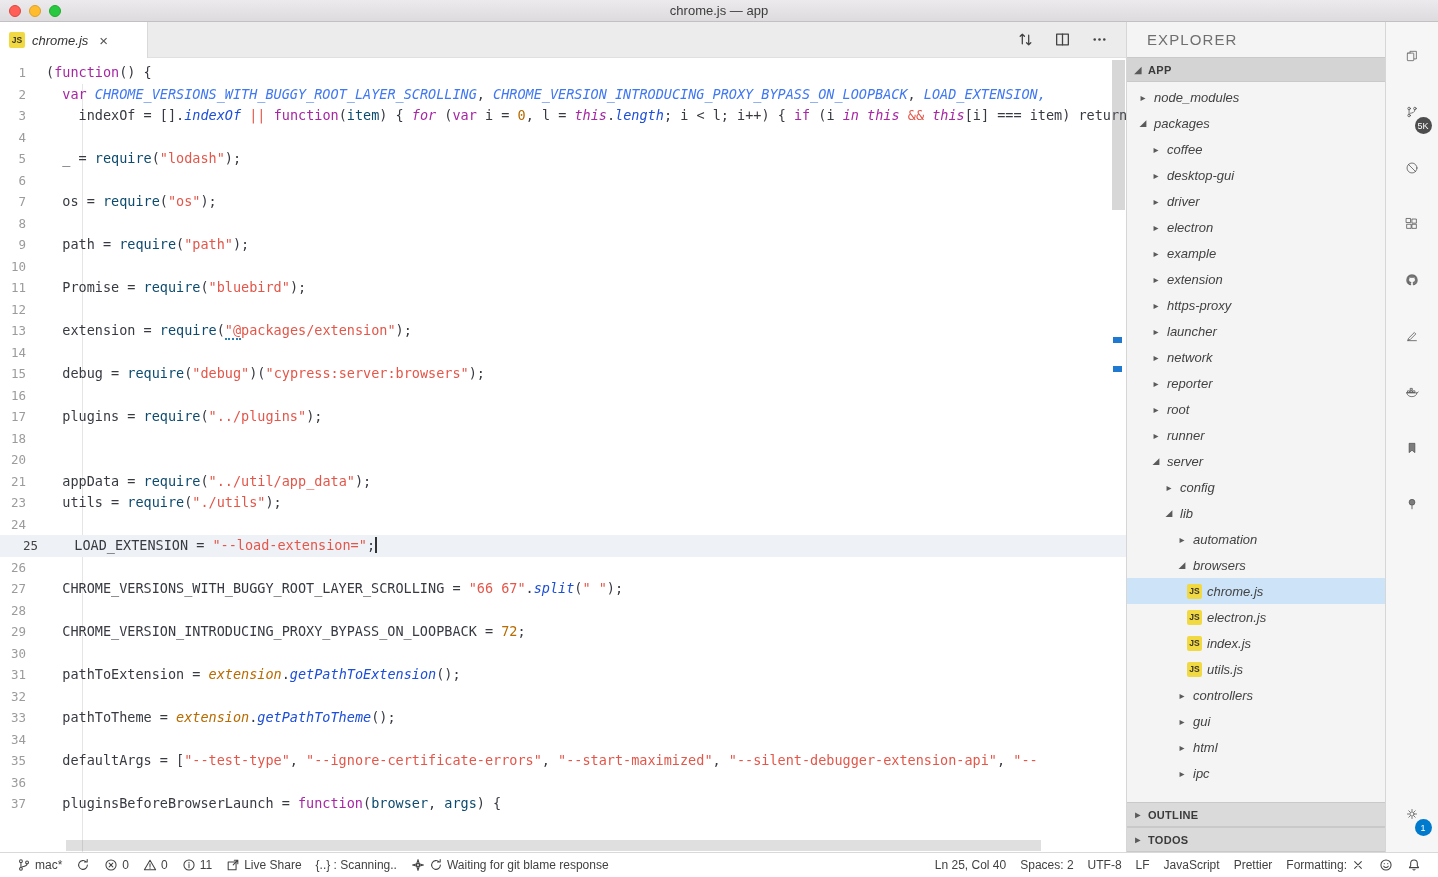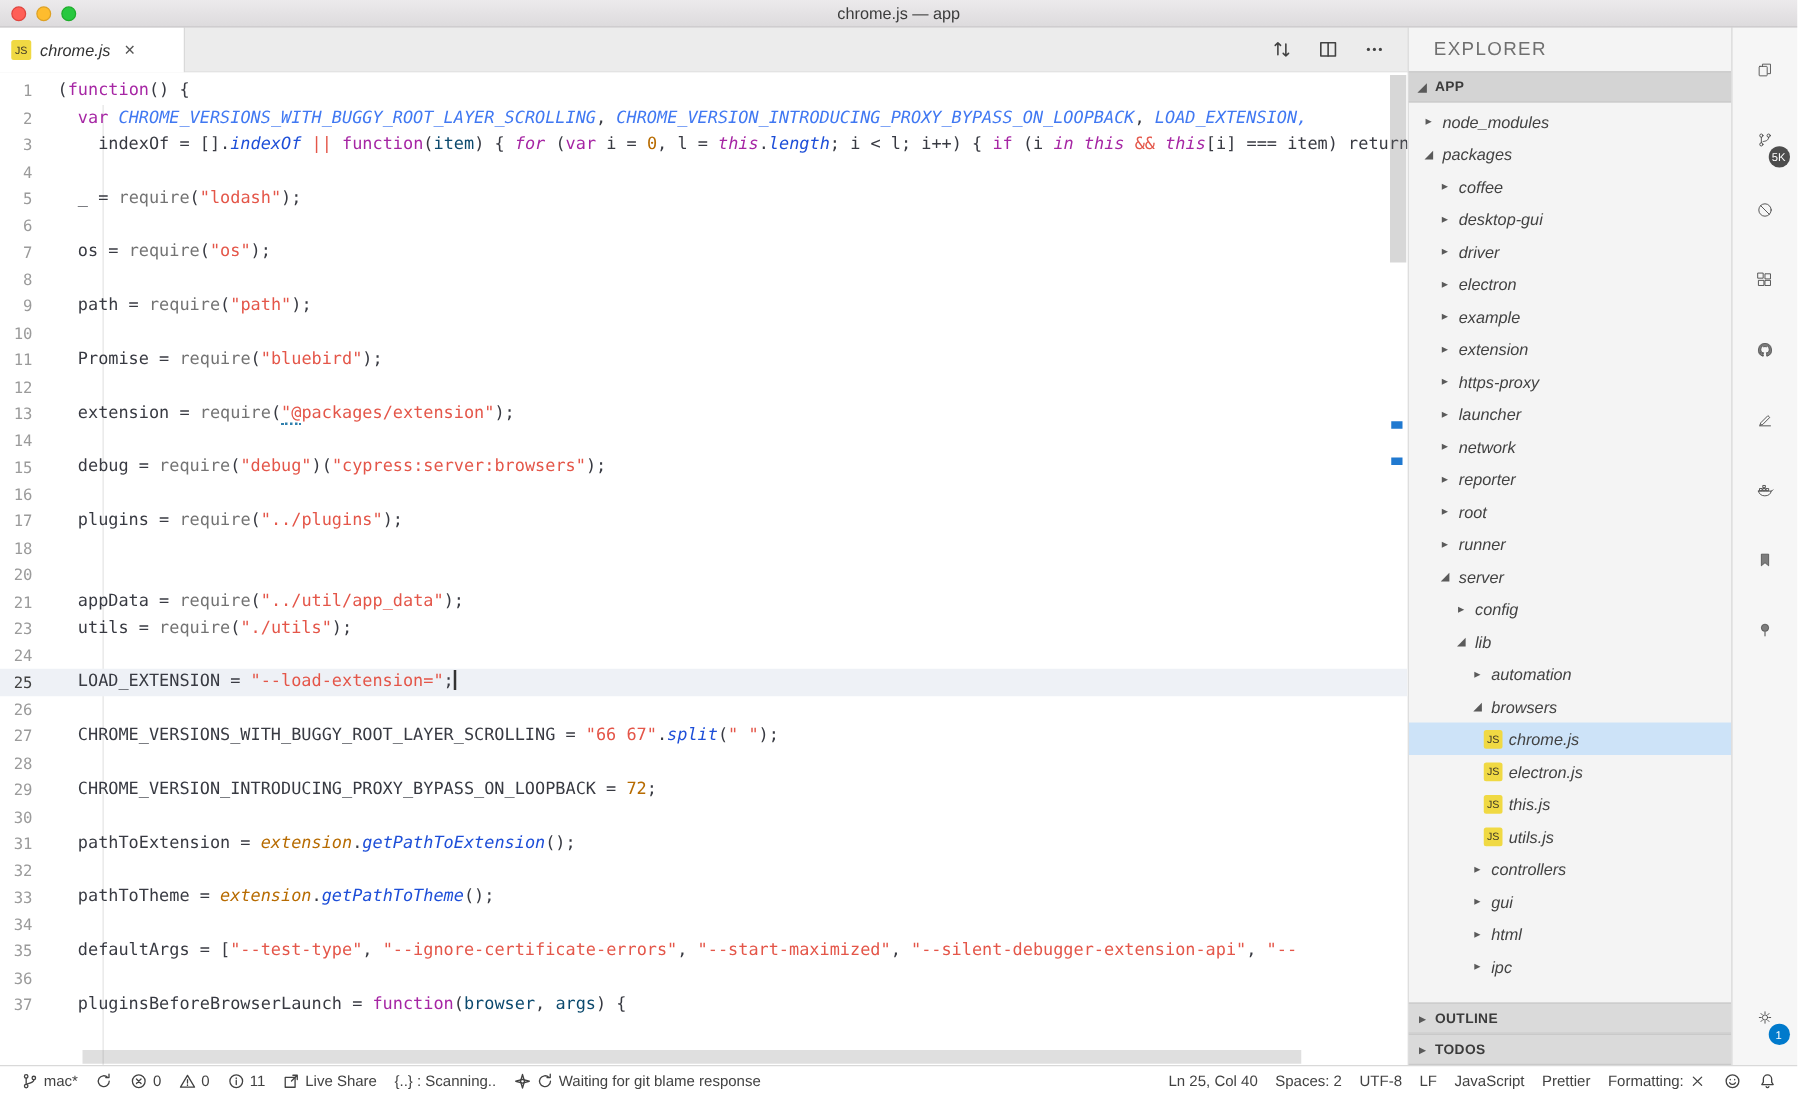--- a/index.html
+++ b/index.html
@@ -34,40 +34,40 @@
   .tabbar { height:36px; flex:none; background:#ececec; display:flex; align-items:stretch; border-bottom:1px solid #e0e0e0; }
   .tab {
     width:148px; background:#fff; border-right:1px solid #d9d9d9;
     display:flex; align-items:center; gap:7px; padding:0 9px; margin-bottom:-1px;
     font-size:13px; color:#333;
   }
   .tab-label { font-style:italic; }
   .tab-close { color:#555; font-size:15px; margin-left:4px; cursor:pointer; }
   .js-badge {
     width:16px; height:16px; flex:none; background:#f0d943; color:#3b3526;
-    font-size:8.5px; font-weight:normal; display:inline-flex; align-items:center; justify-content:center;
+    font-size:8.5px; font-weight:bold; display:inline-flex; align-items:center; justify-content:center;
     border-radius:2px; font-family:"Liberation Sans",sans-serif;text-align:center;
   }
   .tab-actions { margin-left:auto; display:flex; align-items:center; gap:20px; padding-right:18px; }
   .tab-actions .icn svg { width:17px; height:17px; }
 
   
   .editor {
     flex:1; position:relative; overflow:hidden; background:#fff;
     font-family:"DejaVu Sans Mono","Liberation Mono",monospace;
     font-size:13.5px;
   }
   .code-lines { position:absolute; inset:0; padding-top:4px; }
   .code-line { display:flex; height:21.5px; line-height:21.5px; white-space:pre; }
-  .code-line.current { background:#eef1f6; }
+  .code-line.current { background:#eef1f6;padding-left:12px; }
   .ln { width:46px; flex:none; text-align:right; padding-right:20px; color:#9b9b9b; font-size:12.5px; }
   .code-line.current .ln { color:#424242; }
   .code { flex:1; overflow:hidden; }
   .tk-p{color:#383a42} .tk-kw{color:#a626a4} .tk-kwi{color:#a626a4;font-style:italic}
-  .tk-op{color:#e45649} .tk-fn{color:#1d4ed8;font-style:italic} .tk-fnb{color:#737373}
+  .tk-op{color:#e45649} .tk-fn{color:#1d4ed8;font-style:italic} .tk-fnb{color:#0c4a6e}
   .tk-decl{color:#4078f2;font-style:italic} .tk-str{color:#e45649} .tk-num{color:#b76b01}
   .tk-prm{color:#0c4a6e;} .tk-obj{color:#b76b01;font-style:italic}
   .squiggle { border-bottom:2px dotted #2f7fad; }
   .cursor { display:inline-block; width:1.5px; height:16px; background:#333; vertical-align:-3px; }
   .indent-guide { position:absolute; left:82px; top:26px; height:772px; width:1px; background:#e5e5e5; }
   .vscroll { position:absolute; top:0; right:0; width:16px; height:100%; }
   .vthumb { position:absolute; top:2px; right:1px; width:13px; height:150px; background:rgba(110,110,110,.28); }
   .ovr-mark { position:absolute; right:4px; width:9px; height:6px; background:#2079d0; }
   .hscroll-thumb { position:absolute; bottom:1px; left:66px; width:975px; height:11px; background:rgba(110,110,110,.22); }
 
@@ -291,21 +291,21 @@
           <div class="tree-row selected" style="padding-left: 60px;">
             <span class="js-badge">JS</span>
             <span class="tree-label">chrome.js</span>
           </div>
           <div class="tree-row" style="padding-left: 60px;">
             <span class="js-badge">JS</span>
             <span class="tree-label">electron.js</span>
           </div>
           <div class="tree-row" style="padding-left: 60px;">
             <span class="js-badge">JS</span>
-            <span class="tree-label">this.js</span>
+            <span class="tree-label">index.js</span>
           </div>
           <div class="tree-row" style="padding-left: 60px;">
             <span class="js-badge">JS</span>
             <span class="tree-label">utils.js</span>
           </div>
           <div class="tree-row" style="padding-left: 47px;">
             <span class="twistie">▸</span>
             <span class="tree-label">controllers</span>
           </div>
           <div class="tree-row" style="padding-left: 47px;">

